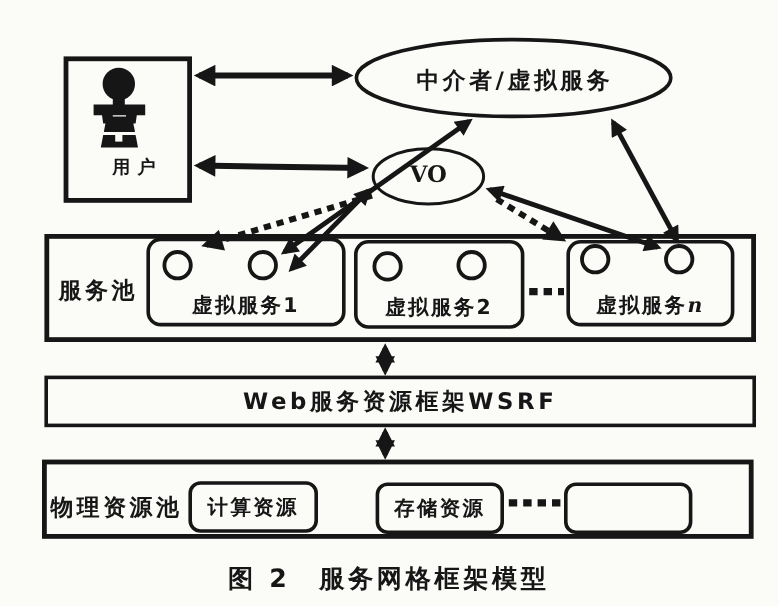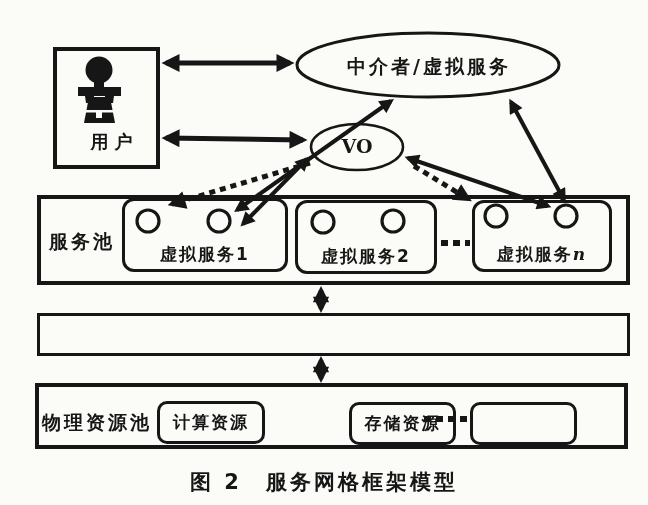--- a/index.html
+++ b/index.html
@@ -8,38 +8,38 @@
     width:648px;height:505px;
     background:#fbfbf8;
     font-family:"DejaVu Sans","Liberation Sans",sans-serif;
     color:#161616;
     overflow:hidden;
   }
   .stage *{box-sizing:border-box;}
   .abs{position:absolute;}
   
   .user-box{left:53px;top:47px;width:107px;height:122px;border:4px solid #161616;background:transparent;}
-  .user-label{left:53px;top:130px;width:107px;text-align:center;font-size:18px;font-weight:600;letter-spacing:6px;padding-left:16px;}
+  .user-label{left:53px;top:130px;width:107px;text-align:center;font-size:15px;font-weight:600;letter-spacing:6px;padding-left:16px;}
   .pool{border:4px solid #161616;background:#fbfbf8;}
   .service-pool{left:37px;top:195px;width:593px;height:90px;}
   .pool-label{font-size:19px;font-weight:600;letter-spacing:3px;}
   .sp-label{left:49px;top:229px;}
   .vsbox{border:3px solid #161616;border-radius:12px;background:transparent;}
   .vs1{left:122px;top:198px;width:166px;height:74px;}
   .vs2{left:295px;top:200px;width:142px;height:74px;}
   .vsn{left:472px;top:200px;width:140px;height:72px;}
   .vs-label{position:absolute;bottom:6px;left:0;right:0;text-align:center;font-size:17px;font-weight:600;letter-spacing:2px;}
   .sfx-n{font-style:italic;font-family:"DejaVu Serif",serif;font-weight:600;}
   .wsrf-box{left:37px;top:313px;width:593px;height:43px;border:3px solid #161616;background:#fbfbf8;}
   .wsrf-label{left:37px;top:322px;width:593px;text-align:center;font-size:19px;font-weight:600;letter-spacing:3px;}
   .phys-pool{left:35px;top:383px;width:593px;height:66px;}
   .pp-label{left:42px;top:410px;}
   .resbox{border:3px solid #161616;border-radius:10px;background:transparent;}
   .res1{left:157px;top:401px;width:108px;height:43px;}
-  .res2{left:313px;top:402px;width:107px;height:43px;margin-left:36px;}
+  .res2{left:313px;top:402px;width:107px;height:43px;}
   .res3{left:470px;top:402px;width:107px;height:43px;}
   .res-label{position:absolute;top:0;left:0;right:0;bottom:0;display:flex;align-items:center;justify-content:center;font-size:17px;font-weight:600;letter-spacing:2px;}
   
   .broker-label{left:298px;top:54px;width:262px;text-align:center;font-size:19px;font-weight:600;letter-spacing:3px;}
   .vo-label{left:332px;top:135px;width:50px;text-align:center;font-size:19px;font-weight:700;font-family:"DejaVu Serif",serif;}
   
   .caption{left:0;top:468px;width:648px;text-align:center;font-size:21px;font-weight:700;letter-spacing:3px;}
   
   .wires{position:absolute;left:0;top:0;width:648px;height:505px;z-index:5;pointer-events:none;}
   .lbl{z-index:6;}
@@ -121,20 +121,21 @@
   <div class="abs lbl vsbox vs1" style="border:none;">
     <div class="vs-label"><span>虚拟服务</span><span>1</span></div>
   </div>
   <div class="abs lbl vsbox vs2" style="border:none;">
     <div class="vs-label"><span>虚拟服务</span><span>2</span></div>
   </div>
   <div class="abs lbl vsbox vsn" style="border:none;">
     <div class="vs-label"><span>虚拟服务</span><span class="sfx-n">n</span></div>
   </div>
 
+  <div class="abs lbl wsrf-label">Web服务资源框架WSRF</div>
 
   <div class="abs lbl pool-label pp-label">物理资源池</div>
   <div class="abs lbl resbox res1" style="border:none;">
     <div class="res-label">计算资源</div>
   </div>
   <div class="abs lbl resbox res2" style="border:none;">
     <div class="res-label">存储资源</div>
   </div>
 
   <div class="abs lbl caption">图 2　服务网格框架模型</div>

